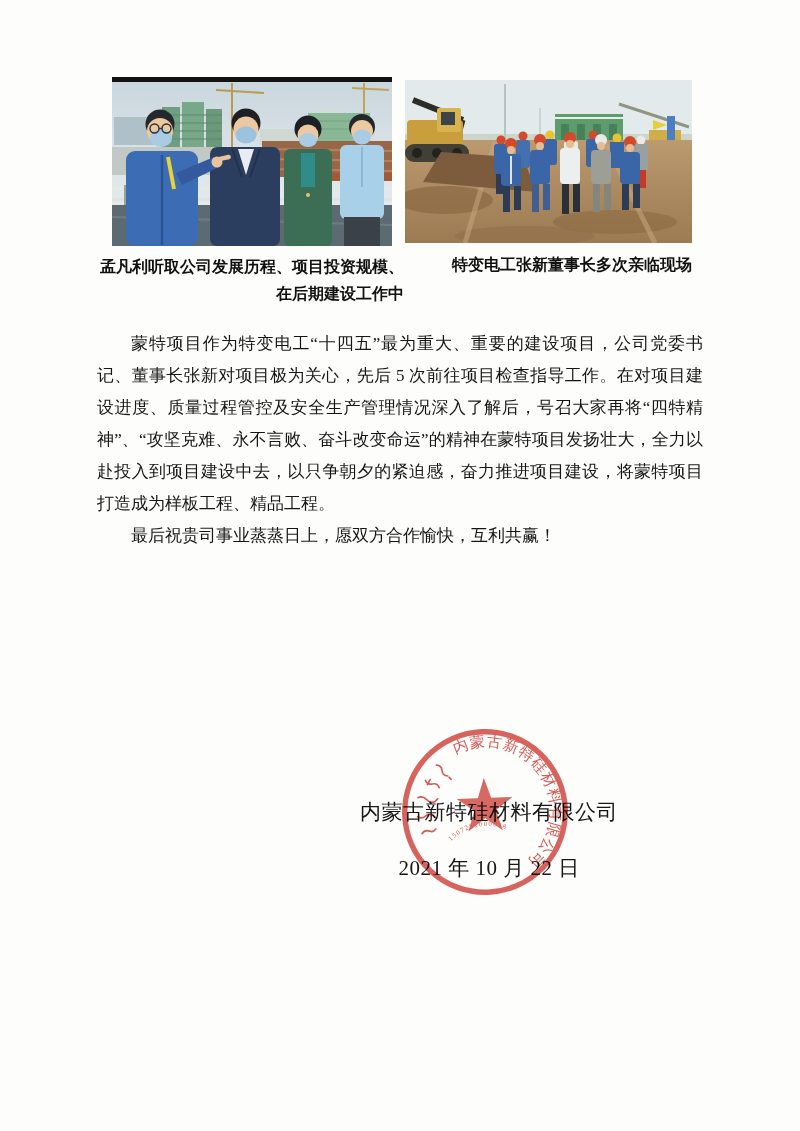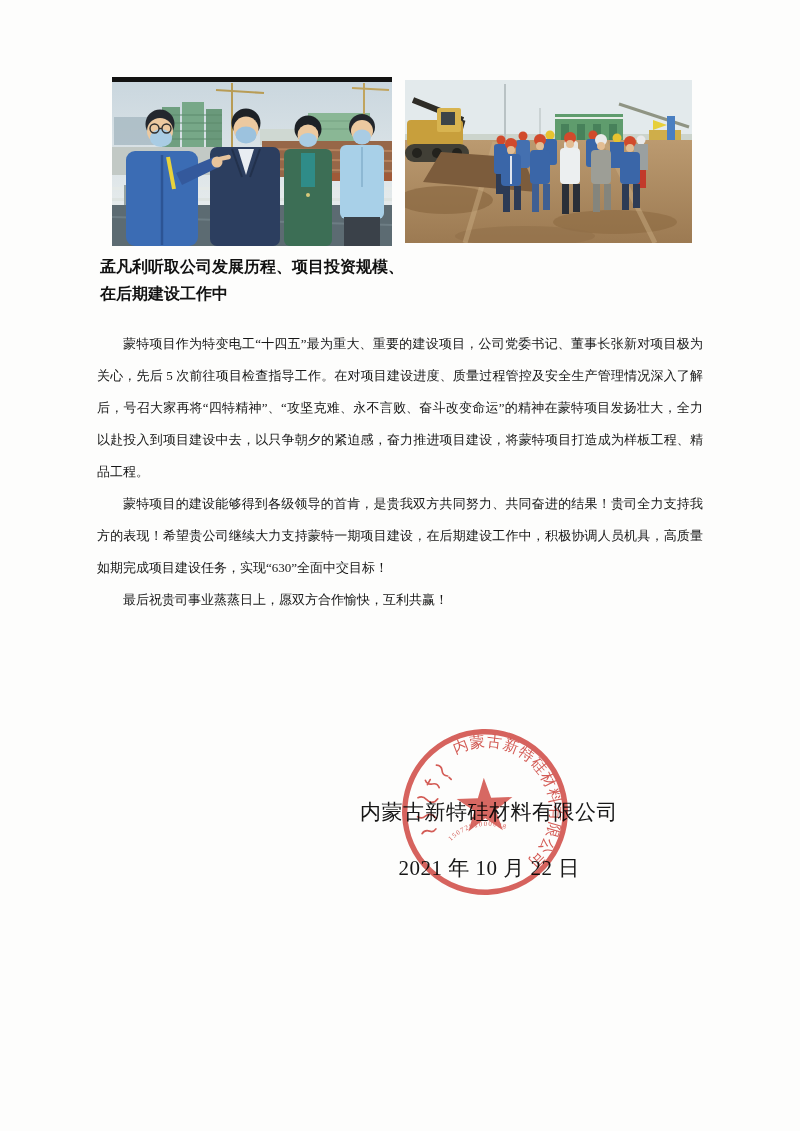--- a/index.html
+++ b/index.html
@@ -6,29 +6,29 @@
   .page{
     position:relative;width:800px;height:1131px;margin:0 auto;
     background:#fefefdff;background:#fdfdfc;overflow:hidden;
     font-family:"Liberation Serif","DejaVu Serif",serif;color:#1b1b1b;
   }
   .photo{position:absolute;overflow:hidden;background:#dfe7ea;}
   .photo svg{display:block;}
   .photo-left{left:112px;top:77px;width:280px;height:169px;}
   .photo-right{left:405px;top:80px;width:287px;height:163px;}
   .caption{
-    position:absolute;text-align:left;font-weight:bold;
+    position:absolute;text-align:right;font-weight:bold;
     font-size:16px;line-height:27px;color:#111;
     font-family:"Liberation Serif","DejaVu Serif",serif;
   }
   .caption-left{left:100px;top:253px;width:304px;}
   .caption-right{left:405px;top:251px;width:287px;}
   .body-text{
     position:absolute;left:97px;top:328px;width:606px;
-    font-size:13px;line-height:32px;text-align:justify;
+    font-size:17px;line-height:32px;text-align:justify;
     color:#161616;
   }
   .body-text p{margin:0;text-indent:2em;}
   .signature{
     position:absolute;left:339px;top:798px;width:300px;
     text-align:center;font-size:21px;color:#161616;
   }
   .signature .sig-company{letter-spacing:0.5px;}
   .signature .sig-date{margin-top:28px;letter-spacing:0.5px;}
   .seal{
@@ -267,25 +267,25 @@
         </g>
       </g>
     </svg>
   </div>
 
   <div class="caption caption-left">
     <div>孟凡利听取公司发展历程、项目投资规模、</div>
     <div>在后期建设工作中</div>
   </div>
   <div class="caption caption-right">
+    <div>特变电工张新董事长多次亲临现场</div>
   </div>
 
   <div class="body-text">
     <p>蒙特项目作为特变电工“十四五”最为重大、重要的建设项目，公司党委书记、董事长张新对项目极为关心，先后 5 次前往项目检查指导工作。在对项目建设进度、质量过程管控及安全生产管理情况深入了解后，号召大家再将“四特精神”、“攻坚克难、永不言败、奋斗改变命运”的精神在蒙特项目发扬壮大，全力以赴投入到项目建设中去，以只争朝夕的紧迫感，奋力推进项目建设，将蒙特项目打造成为样板工程、精品工程。</p>
-    <p>蒙特项目的建设能够得到各级领导的首肯，是贵我双方共同努力、共同奋进的结果！贵司全力支持我方的表现！希望贵公司继续大力支持蒙特一期项目建设，在后期建设工作中，积极协调人员机具，高质量如期完成项目建设任务，实现“630”全面中交目标！</p>
     <p>最后祝贵司事业蒸蒸日上，愿双方合作愉快，互利共赢！</p>
   </div>
 
   <div class="signature">
     <div class="sig-company">内蒙古新特硅材料有限公司</div>
     <div class="sig-date">2021 年 10 月 22 日</div>
   </div>
 
   <svg class="seal" viewBox="0 0 190 190">
     <circle cx="95" cy="95" r="82" fill="none" stroke="#d0453e" stroke-width="5.5" opacity="0.95"></circle>

